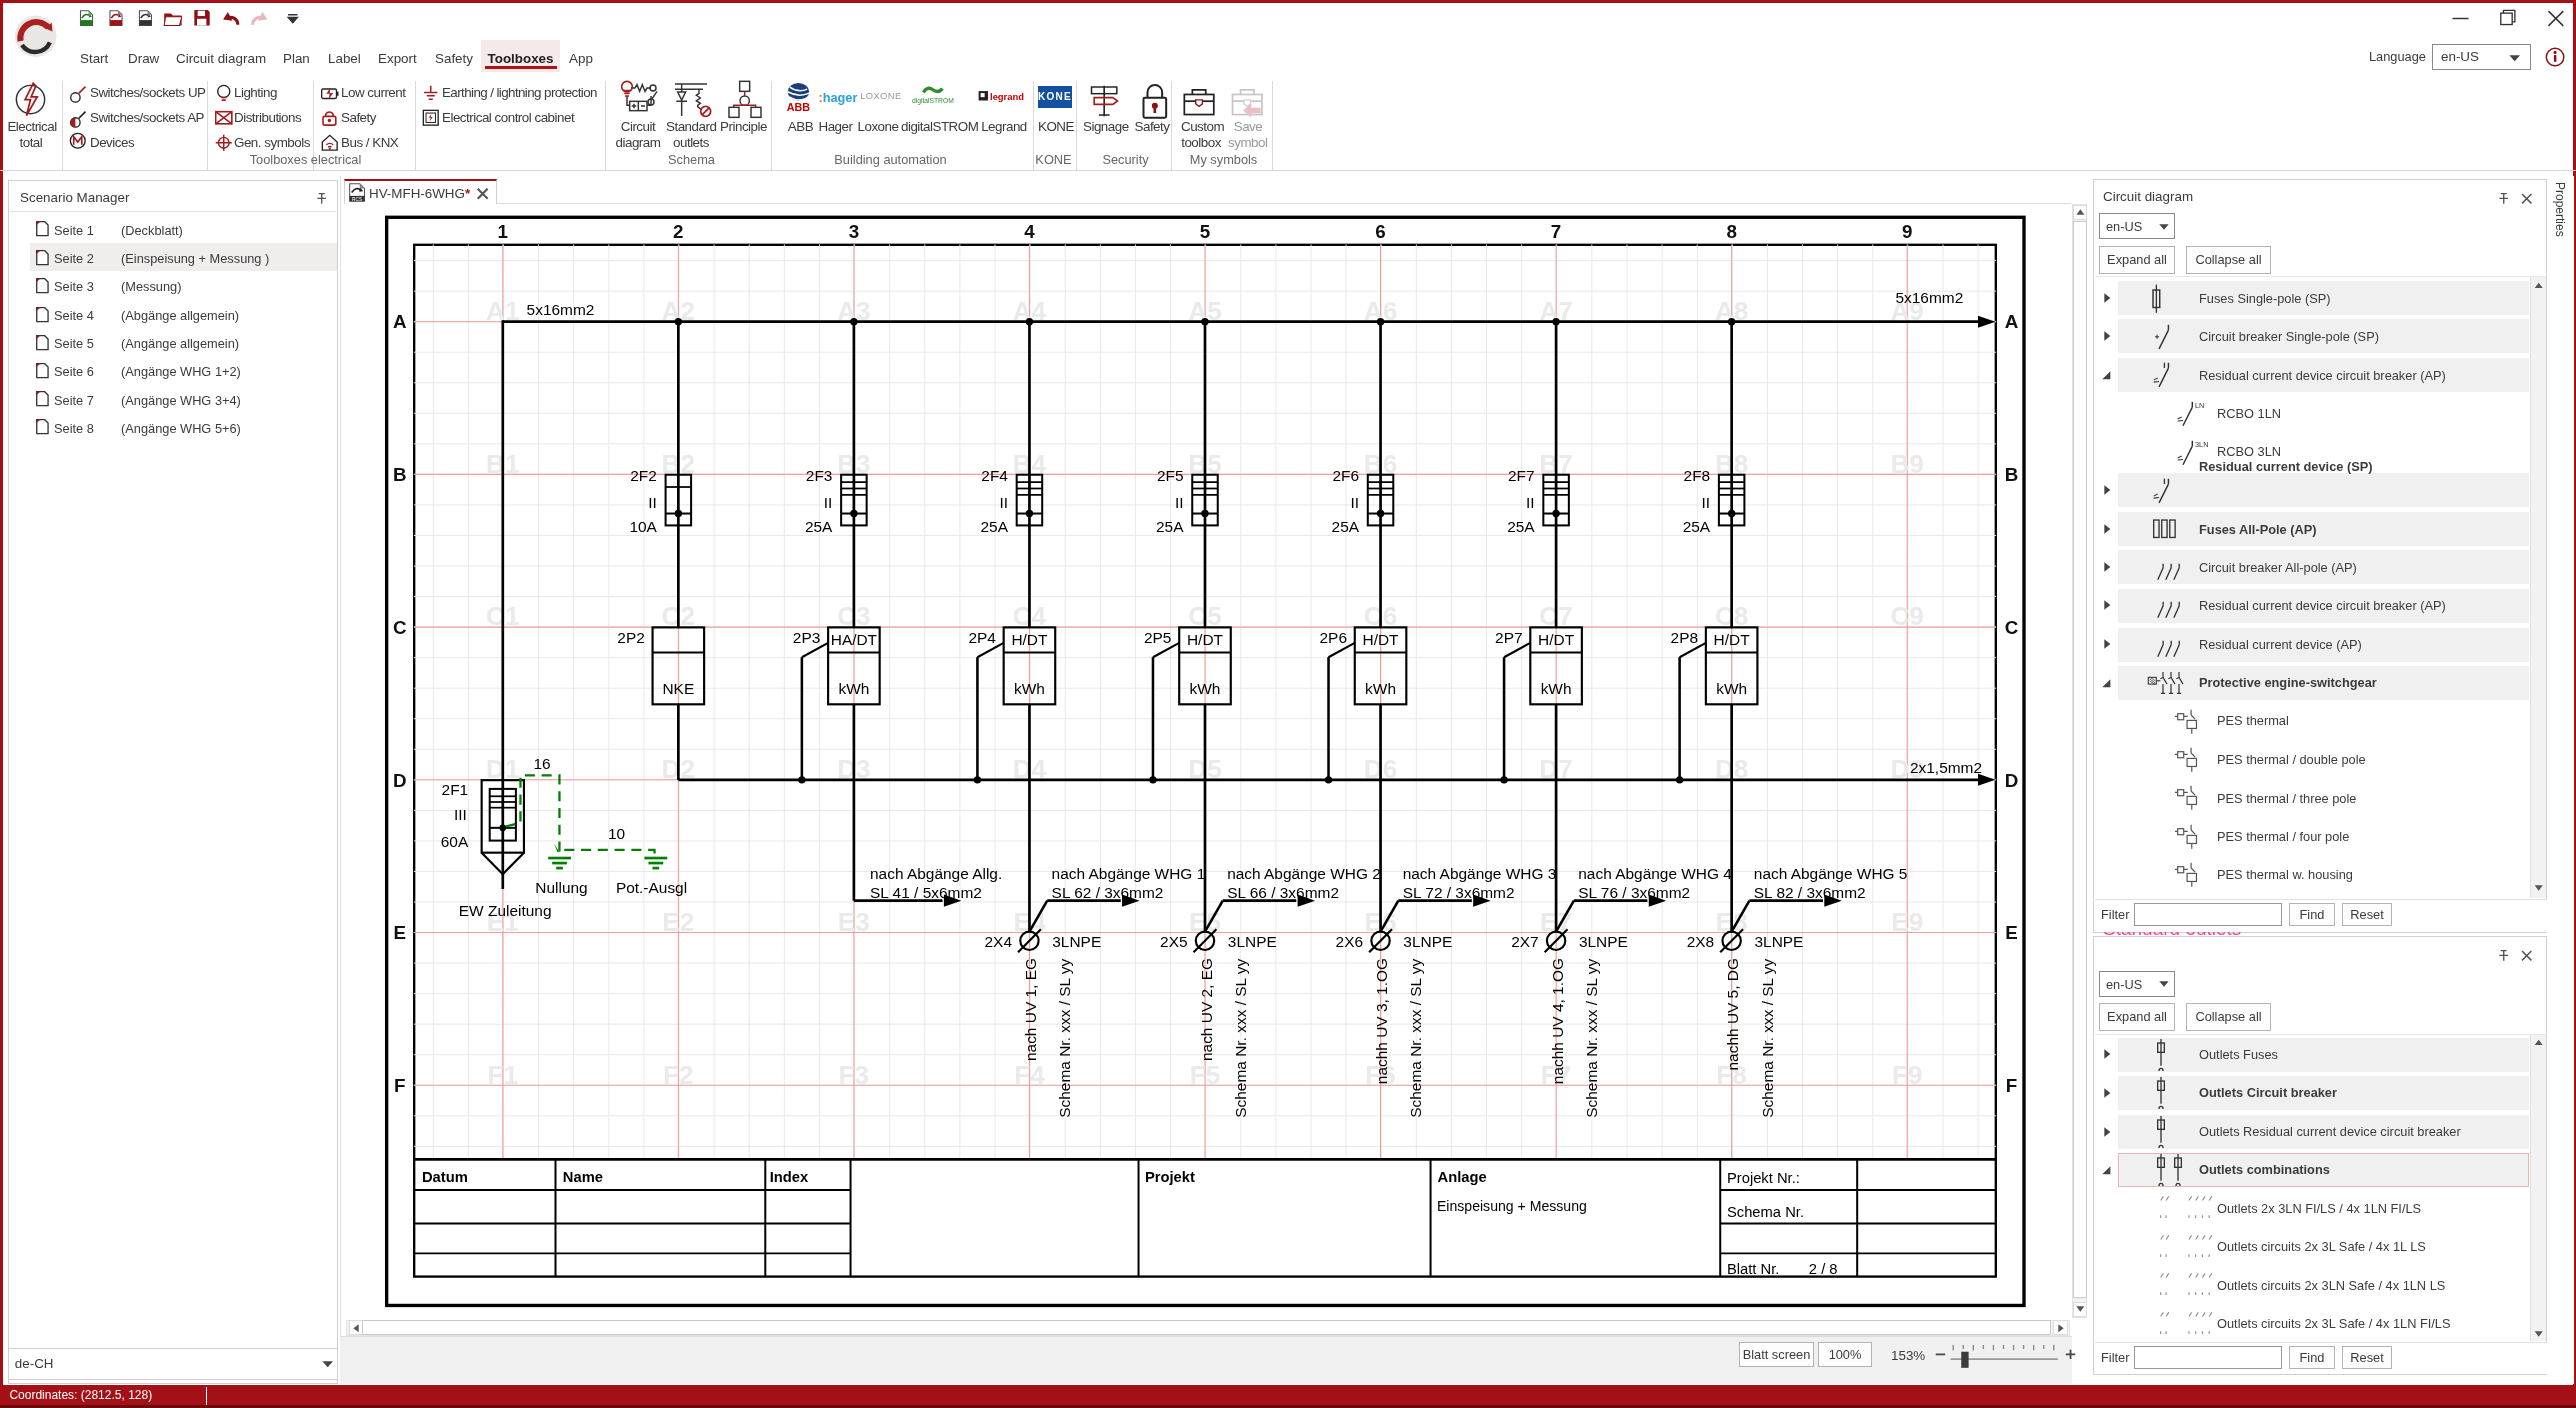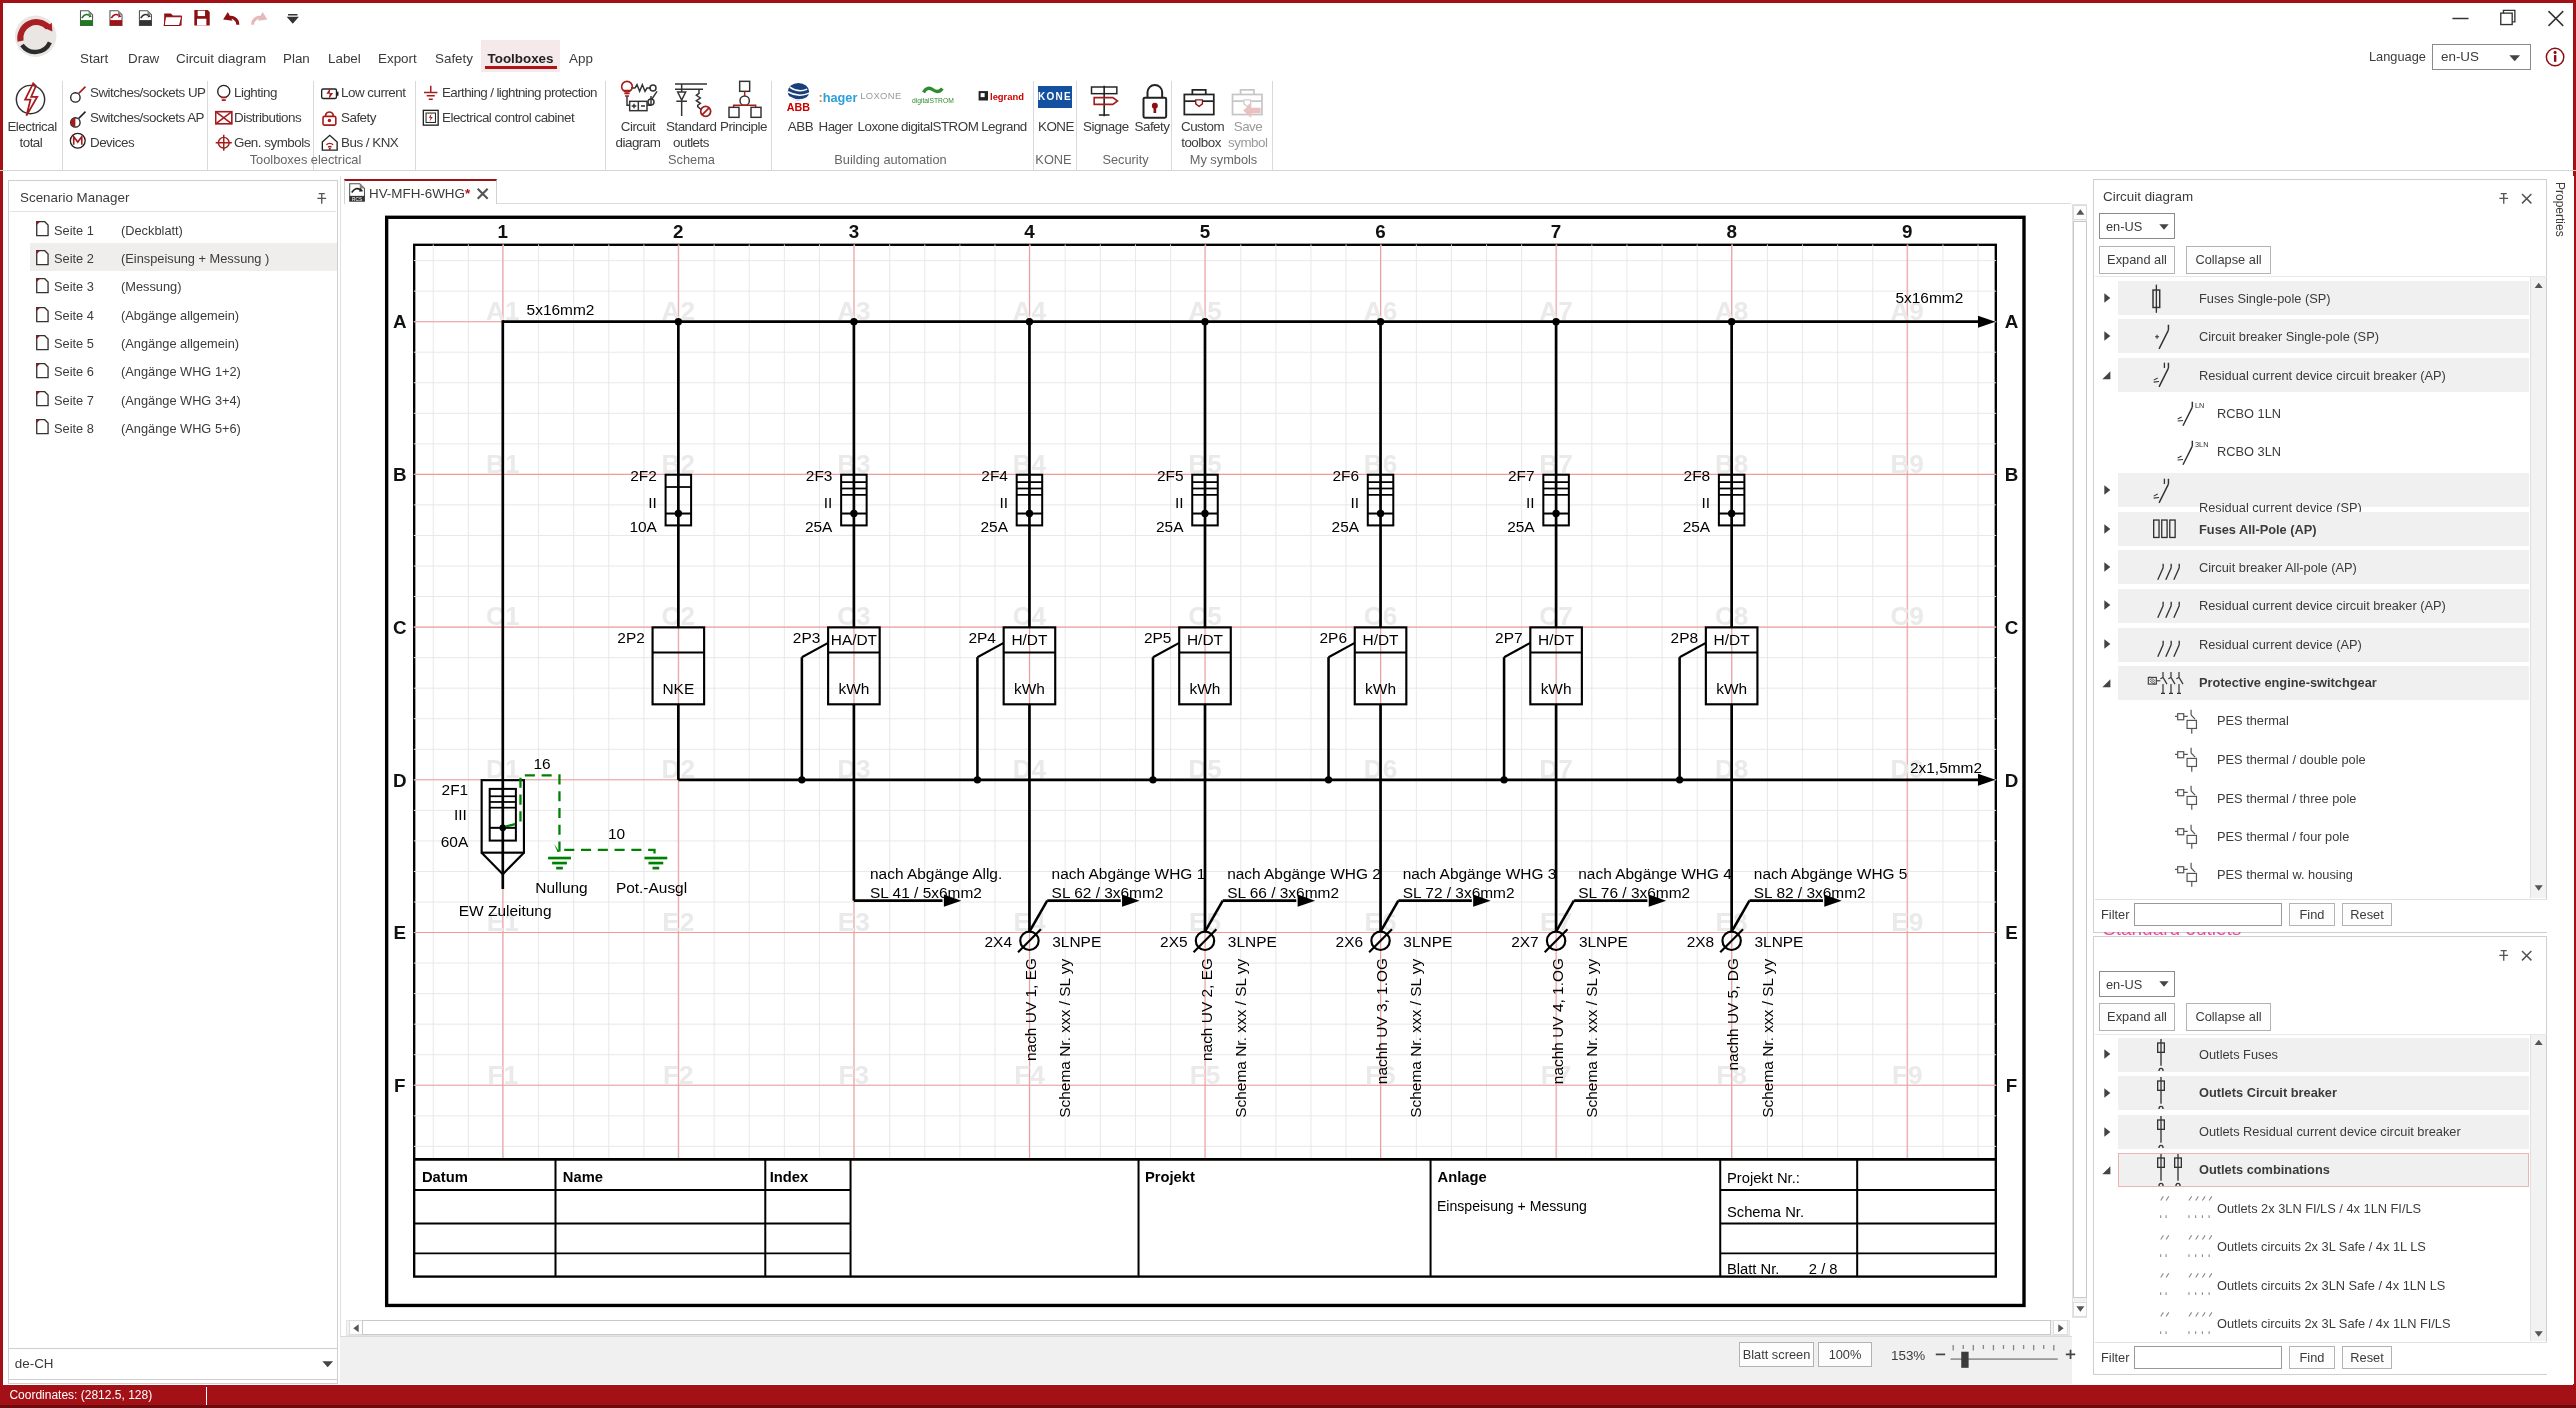--- a/index.html
+++ b/index.html
@@ -858,21 +858,21 @@
 <div class="row" style="left:2217px;top:444px">RCBO 3LN</div>
 <div class="ab" style="left:2118px;top:473px;width:411px;height:34px;background:#f0f0f0"></div>
 <svg class="ab" style="left:2103px;top:484px" width="8" height="12" viewBox="0 0 12 18">
     <path d="M2 2 v14 L11 9 z" fill="#444"></path>
   </svg>
 <svg class="ab" style="left:2151px;top:476px" width="29.5" height="29.5" viewBox="0 0 44 44">
     <path d="M12 40 L26 12 M26 12 v-8" stroke="#333" stroke-width="2.2" fill="none"></path>
     <path d="M20 4 v8" stroke="#333" stroke-width="2"></path>
     <path d="M4 30 l6 -3 M4 33 l8 -1" stroke="#333" stroke-width="1.6"></path>
   </svg>
-<div class="row" style="left:2199px;top:500px;font-weight:normal">Residual current device (SP)</div>
+<div class="row" style="left:2199px;top:459px;font-weight:bold">Residual current device (SP)</div>
 <div class="ab" style="left:2118px;top:512px;width:411px;height:34px;background:#f0f0f0"></div>
 <svg class="ab" style="left:2103px;top:523px" width="8" height="12" viewBox="0 0 12 18">
     <path d="M2 2 v14 L11 9 z" fill="#444"></path>
   </svg>
 <svg class="ab" style="left:2151px;top:514px" width="29.5" height="29.5" viewBox="0 0 44 42">
     <rect x="4" y="8" width="8" height="26" fill="none" stroke="#333" stroke-width="2"></rect>
     <rect x="16" y="8" width="8" height="26" fill="none" stroke="#333" stroke-width="2"></rect>
     <rect x="28" y="8" width="8" height="26" fill="none" stroke="#333" stroke-width="2"></rect>
   </svg>
 <div class="row" style="left:2199px;top:522px;font-weight:bold">Fuses All-Pole (AP)</div>

